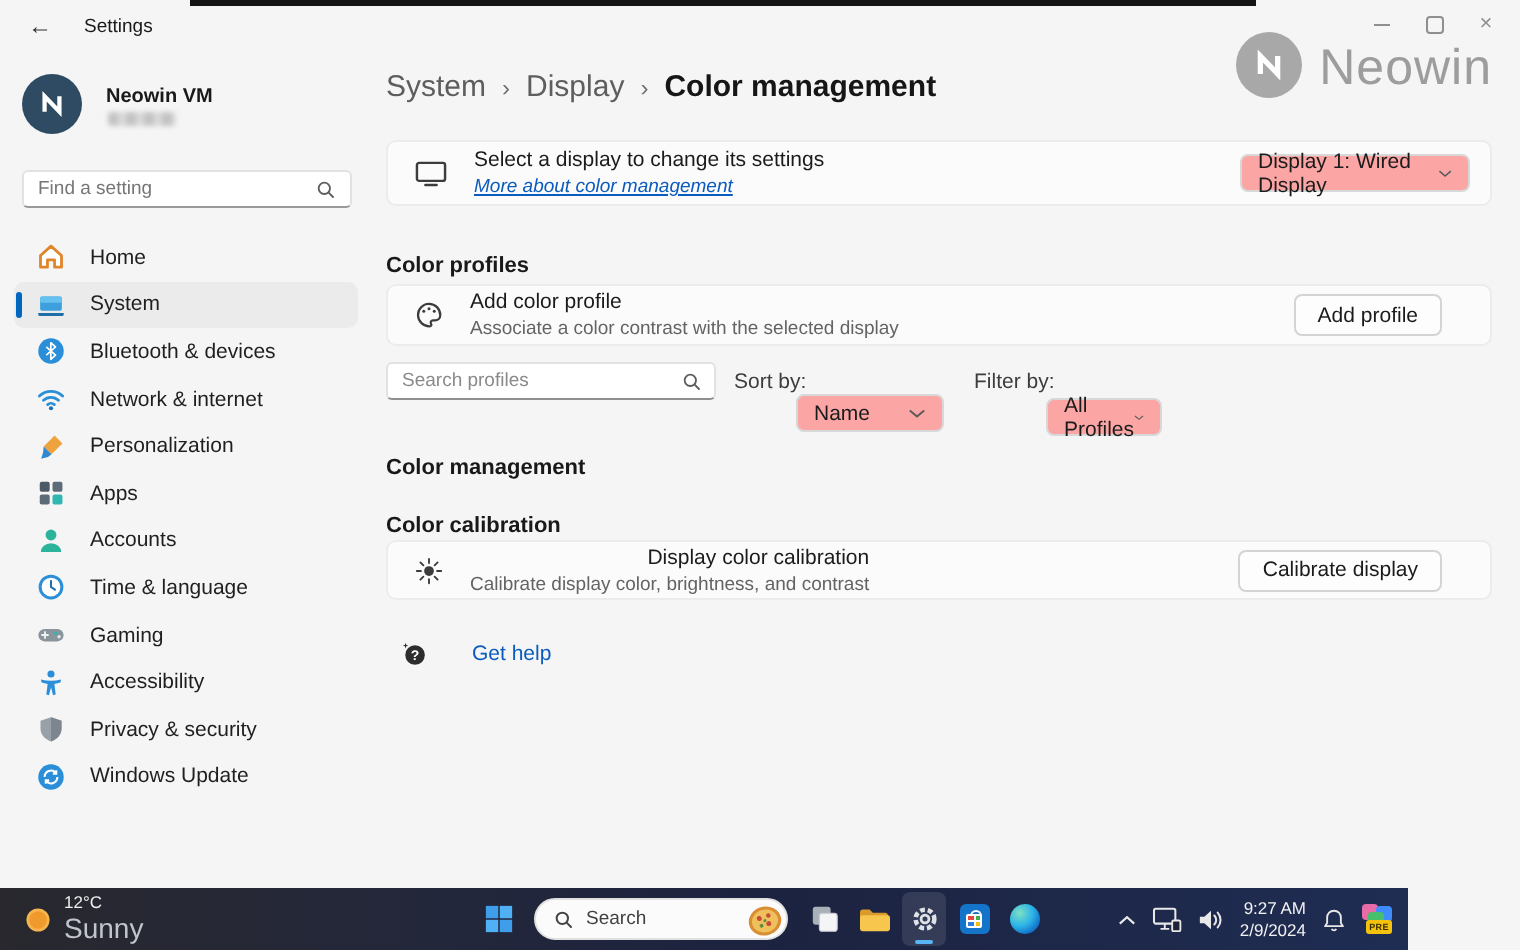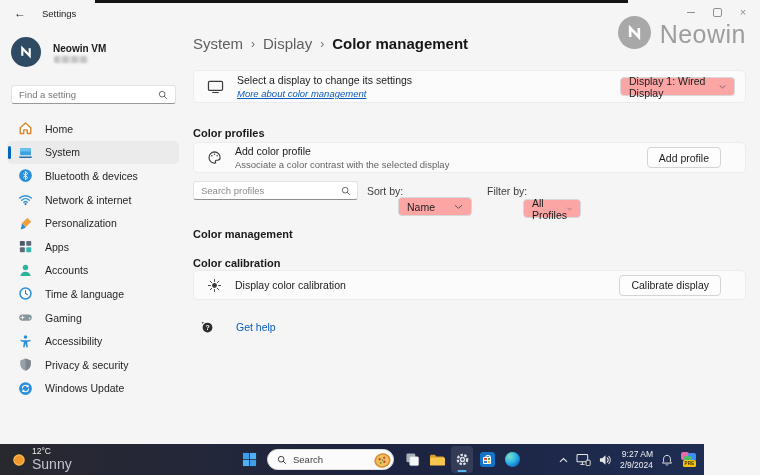--- a/index.html
+++ b/index.html
@@ -360,20 +360,21 @@
       <span>
         <svg viewBox="0 0 16 16" width="15" height="15">
             <g stroke="#3c3c3c" stroke-width="1" stroke-linecap="round">
               <path d="M8 1.5v2.2M8 12.3v2.2M1.5 8h2.2M12.3 8h2.2M3.4 3.4l1.6 1.6M11 11l1.6 1.6M12.6 3.4 11 5M5 11l-1.6 1.6"></path>
             </g>
             <circle cx="8" cy="8" r="2.6" fill="#3c3c3c"></circle>
           </svg>
       </span>
       <span class="card-titles">
         <span class="card-title">Display color calibration</span>
+        <span class="card-desc">Calibrate display color, brightness, and contrast</span>
       </span>
       <span class="btn">Calibrate display</span>
     </div>
 
     <div class="get-help">
       <span>
         <svg viewBox="0 0 16 16" width="14" height="14">
             <circle cx="8.6" cy="8.6" r="5.6" fill="#2d2d2d"></circle>
             <text x="8.6" y="11.2" font-size="8" font-weight="bold" text-anchor="middle" fill="#fff">?</text>
             <path d="M1.6 3.2l1.2-.4.4-1.2.4 1.2 1.2.4-1.2.4-.4 1.2-.4-1.2z" fill="#2d2d2d"></path>

